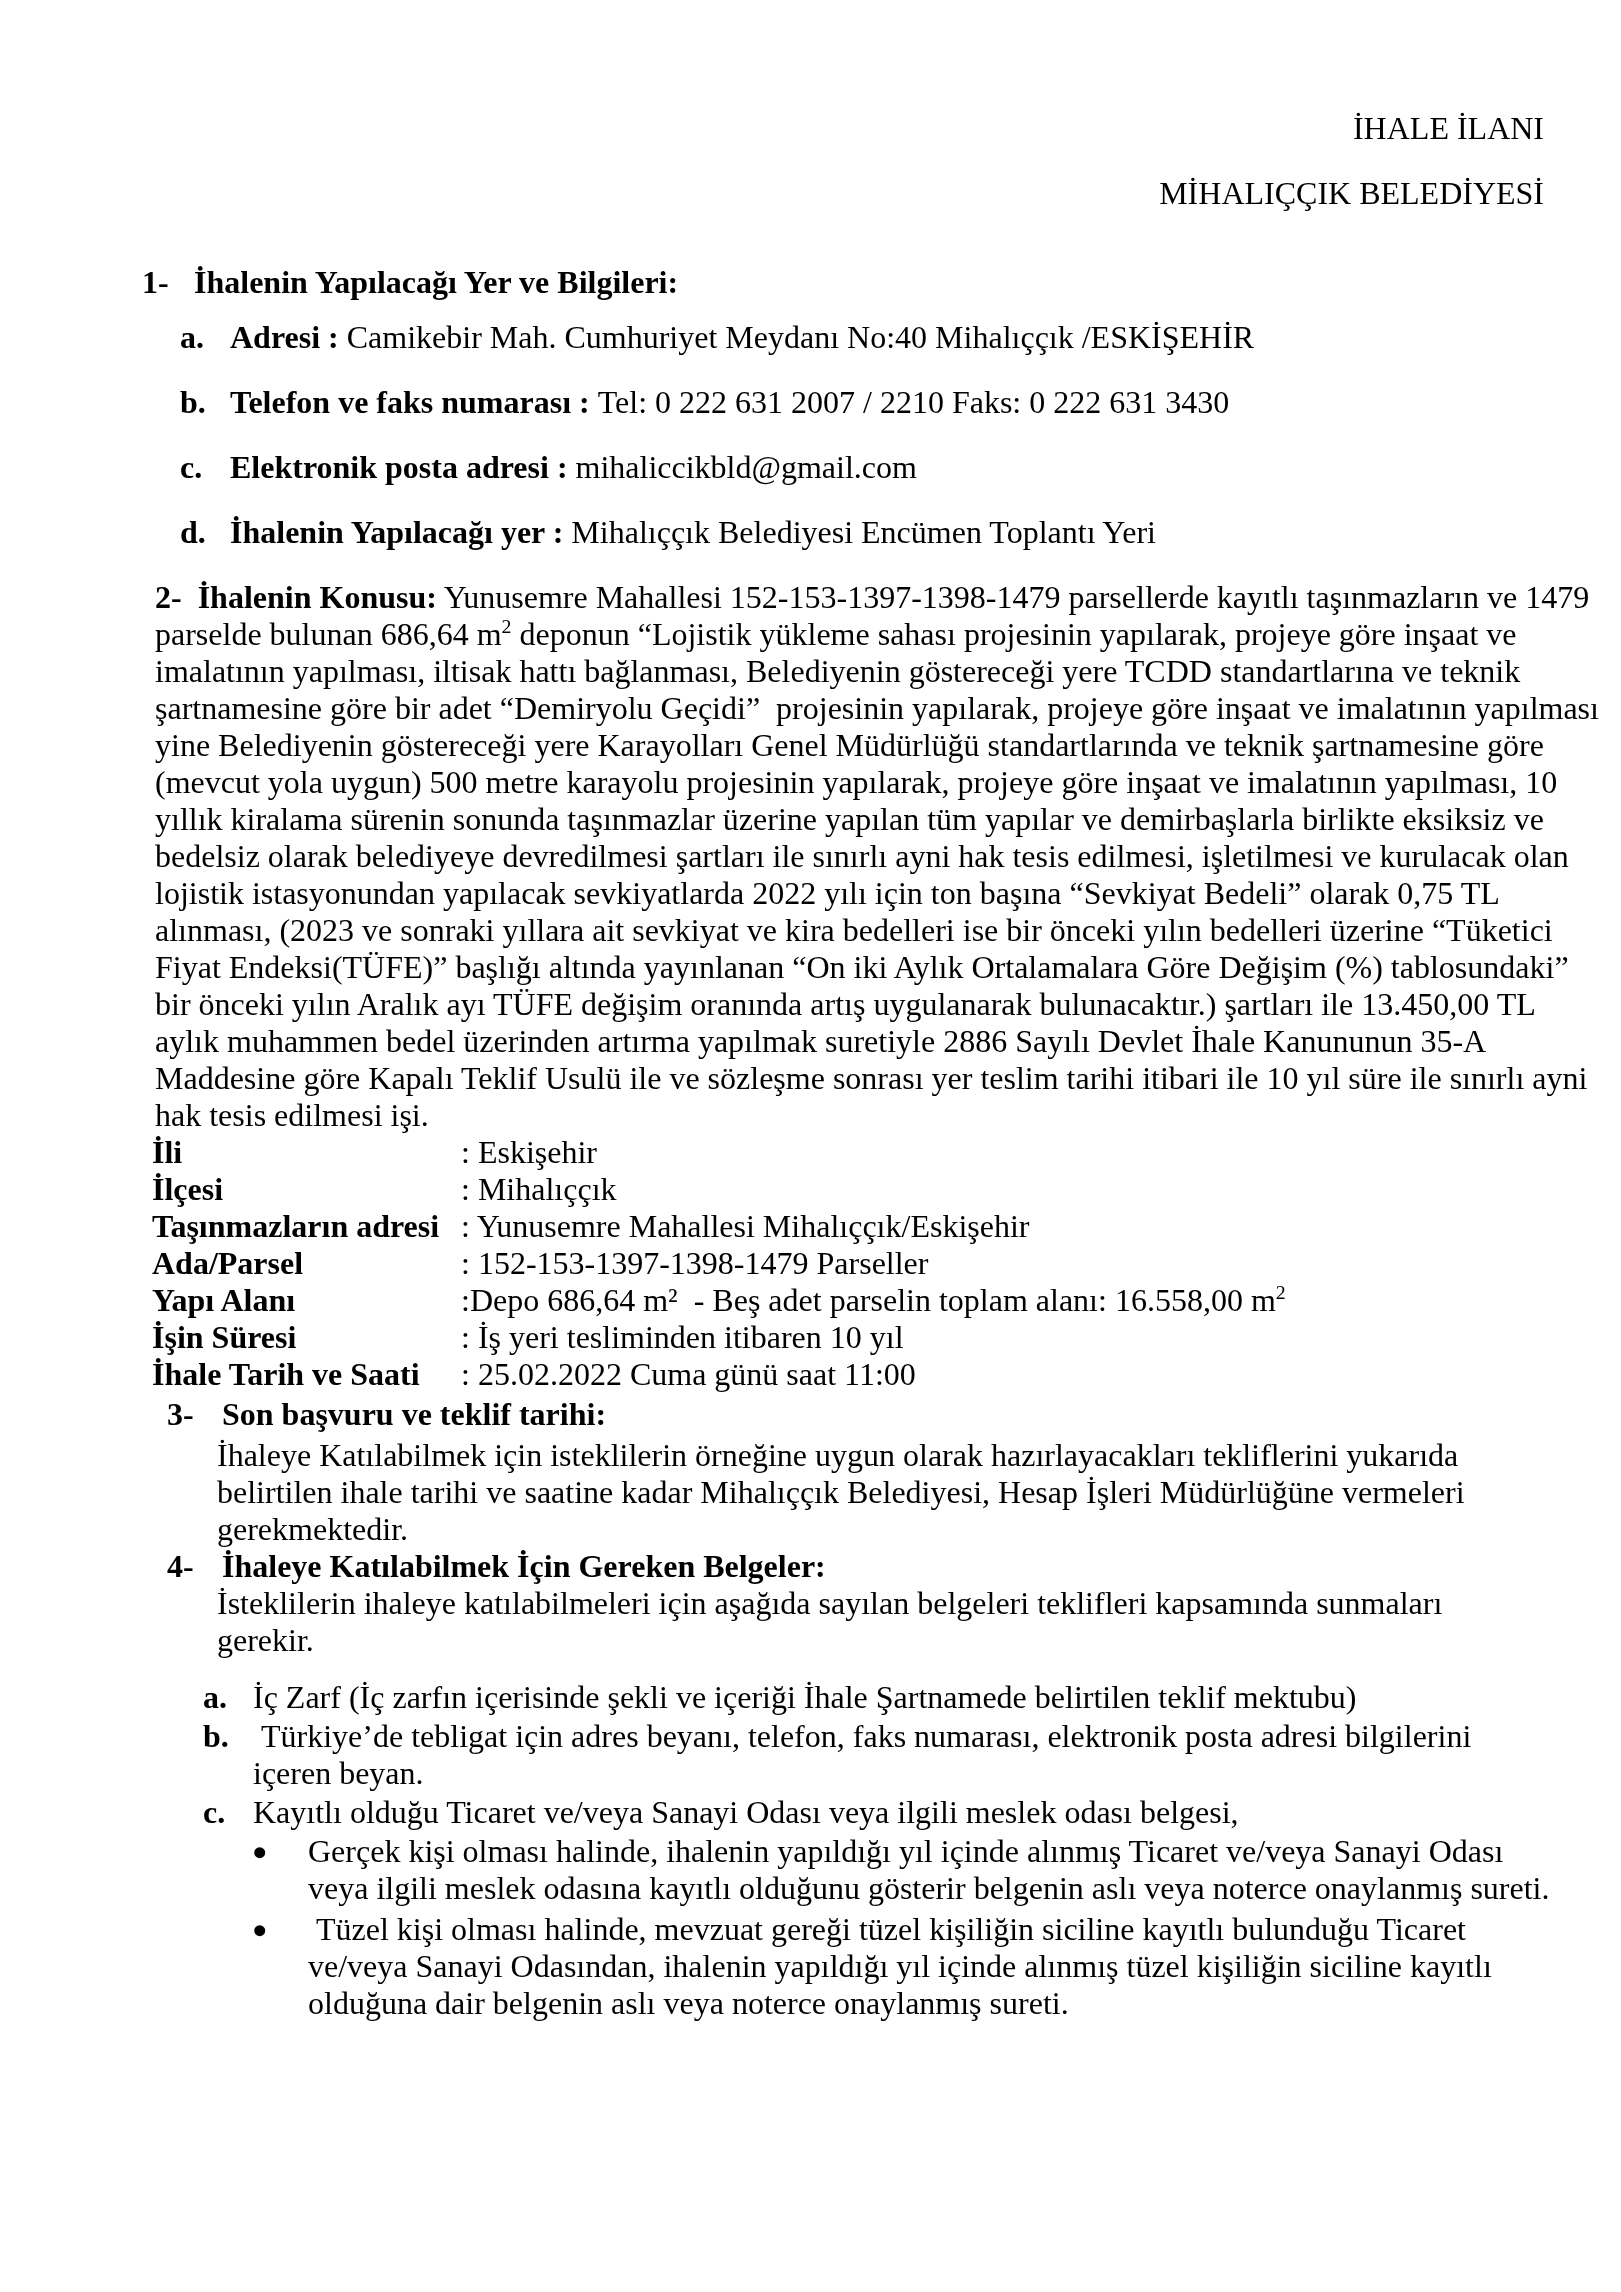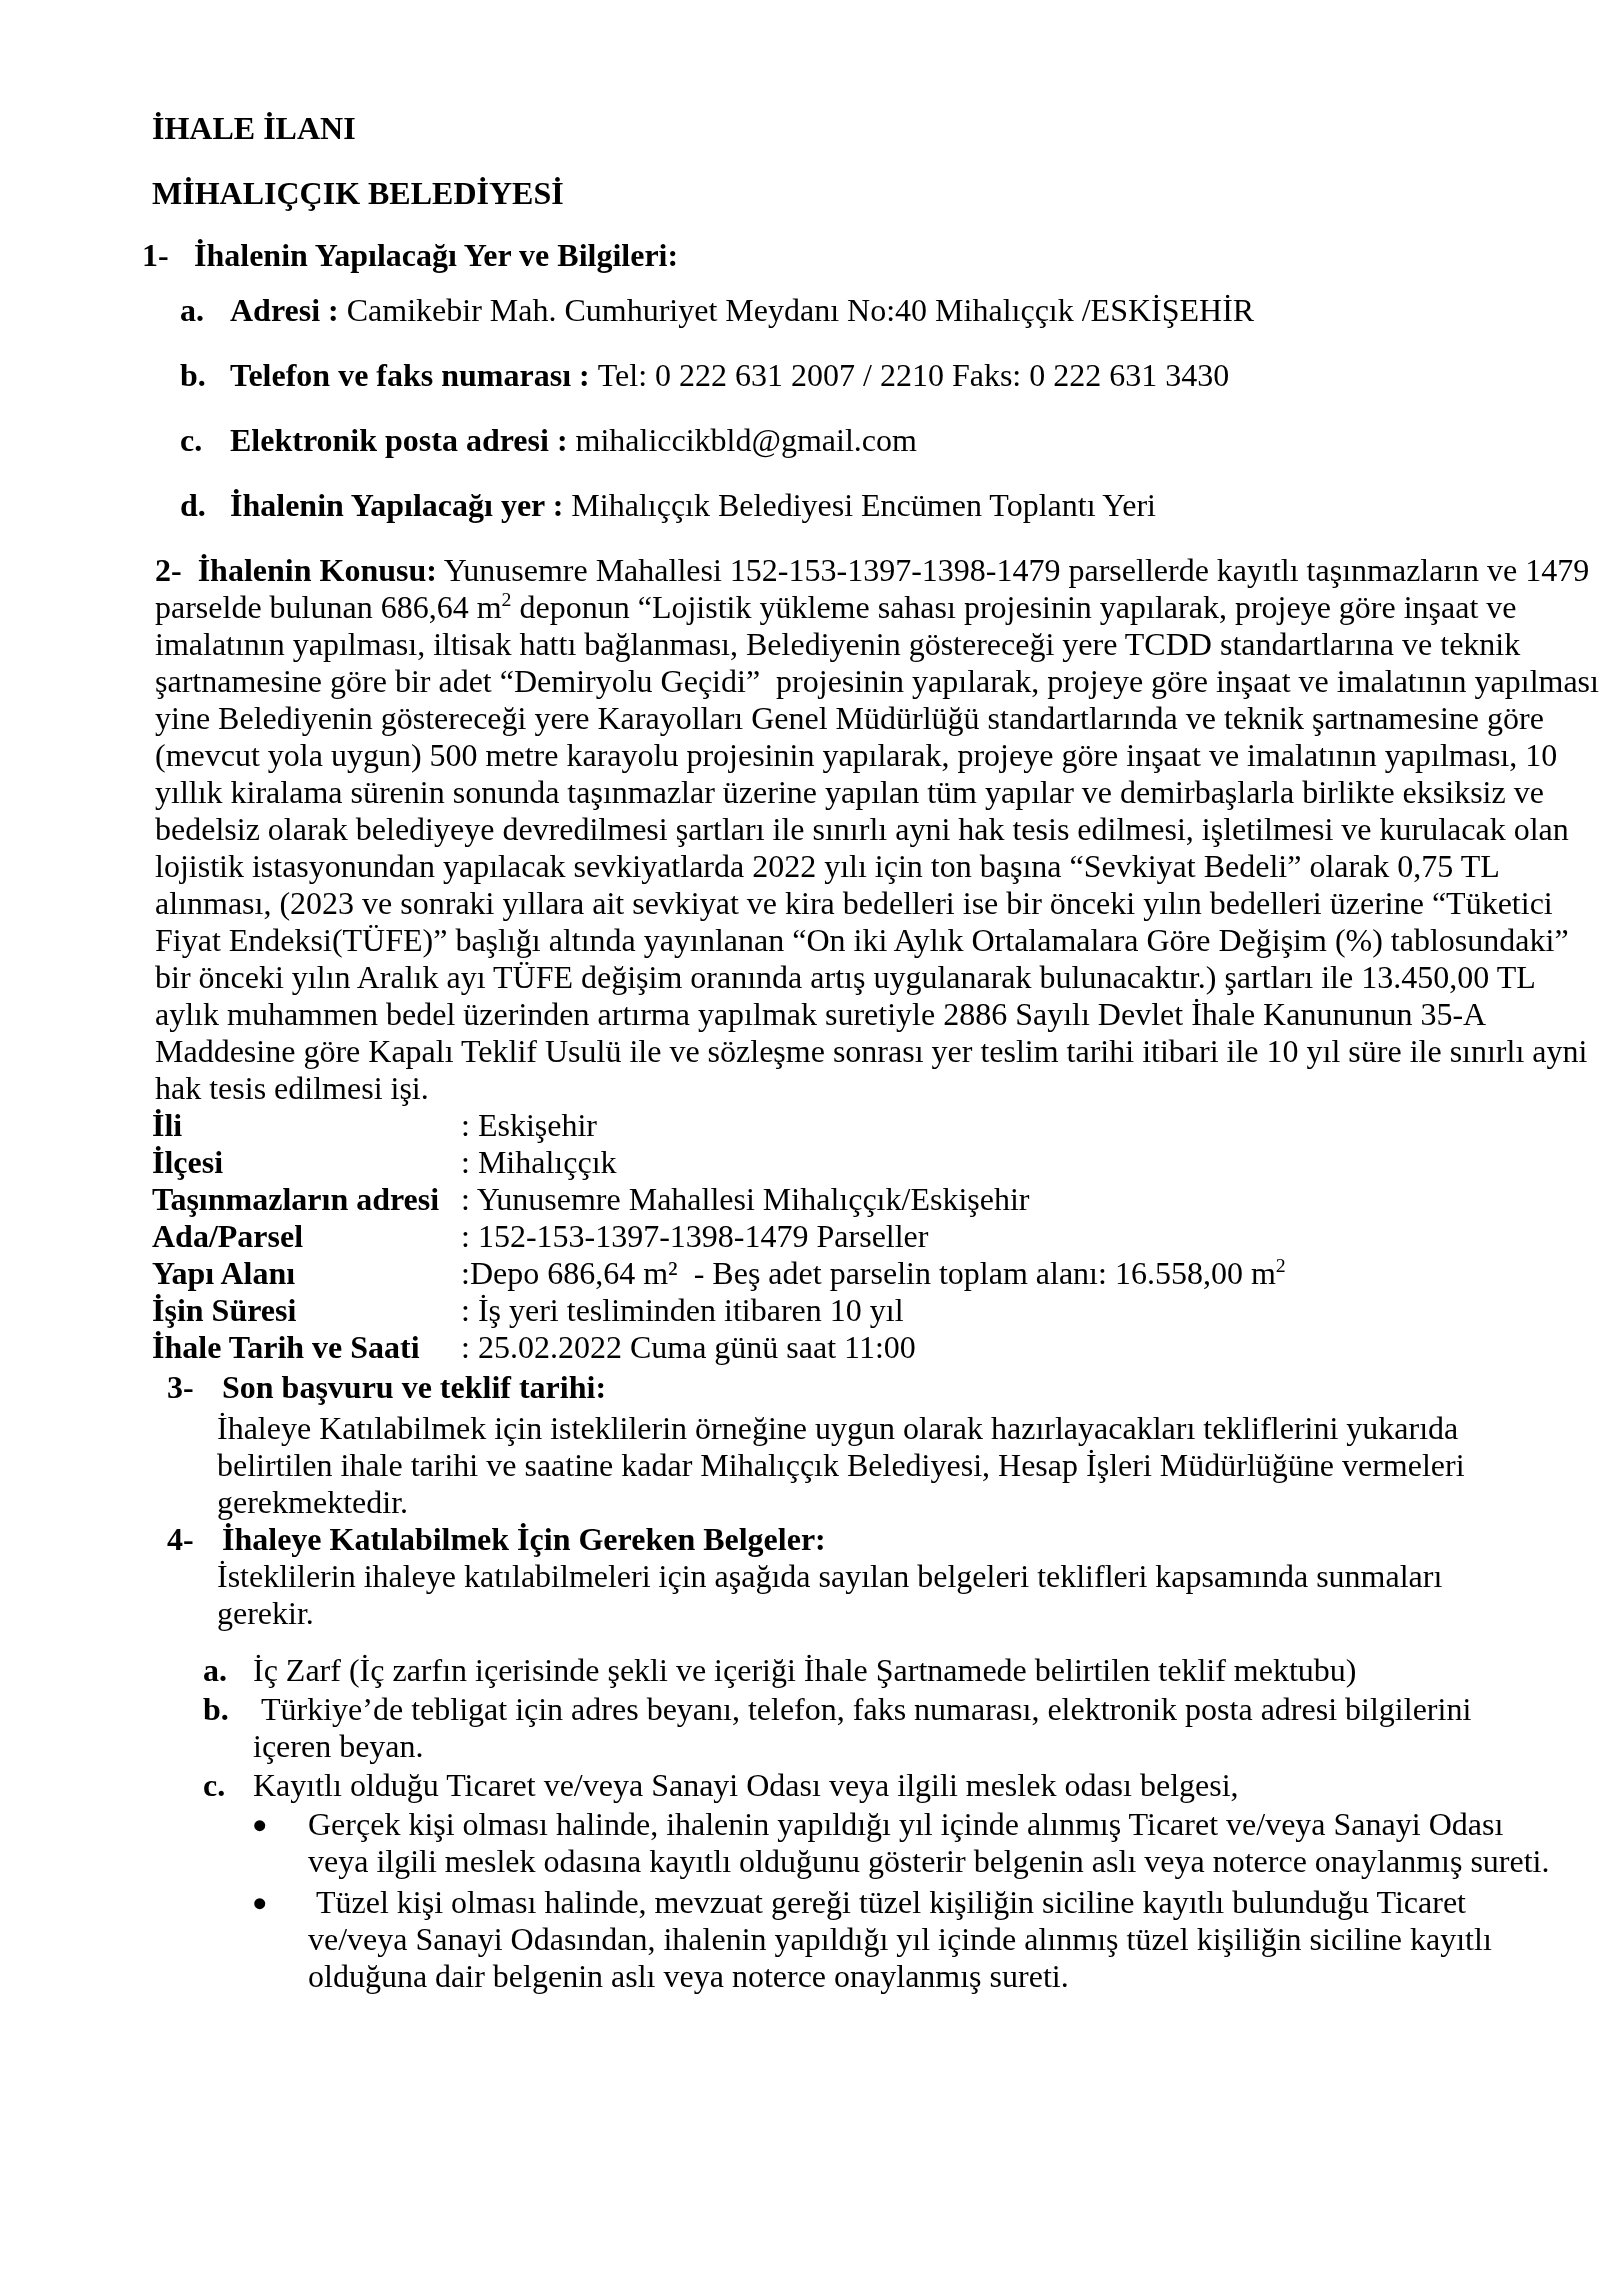--- a/index.html
+++ b/index.html
@@ -11,25 +11,25 @@
     font-family: "Liberation Serif", "DejaVu Serif", serif;
     font-size: 32px;
     line-height: 37px;
     overflow: hidden;
   }
   .page { padding-top: 110px; }
 
   .center-title {
     width: 1392px;
     margin-left: 152px;
-    text-align: left;
-    font-weight: bold;
+    text-align: right;
+    font-weight: normal;
   }
   .title-main { margin-bottom: 28px; }
-  .title-sub  { margin-bottom: 25px; }
+  .title-sub  { margin-bottom: 52px; }
 
   .h-sec { display: flex; font-weight: bold; }
   .h-sec1 { margin-left: 142px; margin-bottom: 17.6px; }
   .h-sec1 .num { width: 52px; flex-shrink: 0; }
   .h-sec34 { margin-left: 167px; }
   .h-sec34 .num { width: 55px; flex-shrink: 0; }
 
   .item1 { margin-left: 180px; margin-bottom: 28px; display: flex; }
   .item1 .marker { width: 50px; flex-shrink: 0; font-weight: bold; }
   .item1 .lbl { font-weight: bold; white-space: pre-wrap; }

